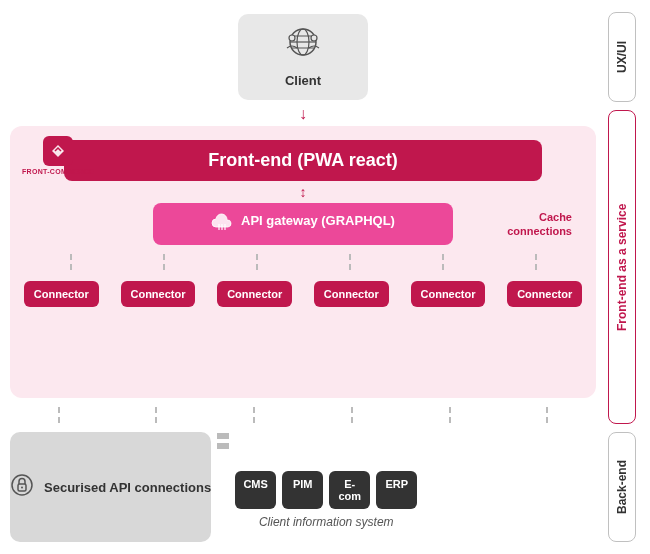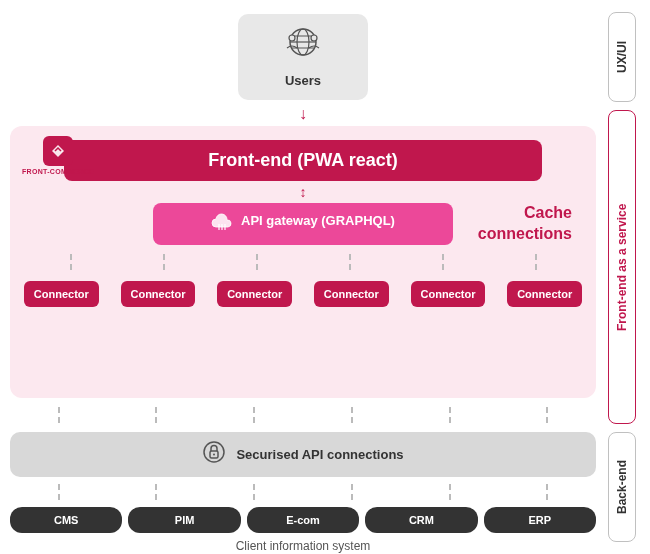--- a/index.html
+++ b/index.html
@@ -173,21 +173,21 @@
       justify-content: center;
       gap: 8px;
     }
     .api-icon {
       font-size: 16px;
     }
     .cache-label {
       position: absolute;
       right: 10px;
       color: #c0174d;
-      font-size: 16px;
+      font-size: 11px;
       font-weight: 600;
       text-align: right;
       line-height: 1.3;
     }
 
     .connectors-row {
       display: flex;
       flex-direction: row;
       gap: 22px;
       justify-content: center;
@@ -223,21 +223,21 @@
     }
     .dotted-line {
       border-left: 2px dashed #bbb;
       height: 16px;
       display: inline-block;
     }
 
     
     .backend-section {
       display: flex;
-      flex-direction: column;
+      flex-direction: row;
       gap: 6px;
       height: 110px;
     }
 
     
     .secure-api-box {
       background: #d8d8d8;
       border-radius: 10px;
       display: flex;
       align-items: center;
@@ -261,33 +261,35 @@
       gap: 4px;
     }
     .client-systems-row {
       display: flex;
       flex-direction: row;
       gap: 6px;
       justify-content: center;
     }
     .system-box {
       background: #333;
-      border-radius: 12px;
+      border-radius: 6px;
       color: white;
       font-size: 11px;
       font-weight: 600;
       padding: 7px 8px;
       text-align: center;
       flex: 1;
+      margin-top: 39px;
     }
     .client-info-label {
       text-align: center;
       font-size: 12px;
       color: #555;
       margin-top: 2px;
+      font-style: italic;
     }
   </style>
 </head>
 <body>
 
 <div class="outer-wrapper">
   <div class="main-diagram">
 
     <div class="users-section">
       <div class="users-box">
@@ -300,21 +302,21 @@
             <line x1="8" y1="10" x2="32" y2="10" stroke="#555" stroke-width="1.0"></line>
             <line x1="8" y1="22" x2="32" y2="22" stroke="#555" stroke-width="1.0"></line>
 
             <circle cx="9" cy="12" r="3" stroke="#555" stroke-width="1.2" fill="#e8e8e8"></circle>
             <path d="M4 22 Q9 18 14 22" stroke="#555" stroke-width="1.2" fill="none"></path>
 
             <circle cx="31" cy="12" r="3" stroke="#555" stroke-width="1.2" fill="#e8e8e8"></circle>
             <path d="M26 22 Q31 18 36 22" stroke="#555" stroke-width="1.2" fill="none"></path>
           </svg>
         </div>
-        <div class="users-label">Users</div>
+        <div class="users-label">Client</div>
       </div>
     </div>
 
     <div class="arrow-down">
       <span>↓</span>
     </div>
 
     <div class="faas-section">
 
       <div class="fc-logo">
@@ -437,21 +439,20 @@
         <div class="dotted-arrow-cell">
             <div class="dotted-line"></div>
           </div>
       </div>
 
       <div class="client-system-section">
         <div class="client-systems-row">
           <div class="system-box">CMS</div>
           <div class="system-box">PIM</div>
           <div class="system-box">E-com</div>
-          <div class="system-box">CRM</div>
           <div class="system-box">ERP</div>
         </div>
         <div class="client-info-label">Client information system</div>
       </div>
     </div>
 
   </div>
 
   <div class="side-labels">
     <div class="side-label-box ux">UX/UI</div>

